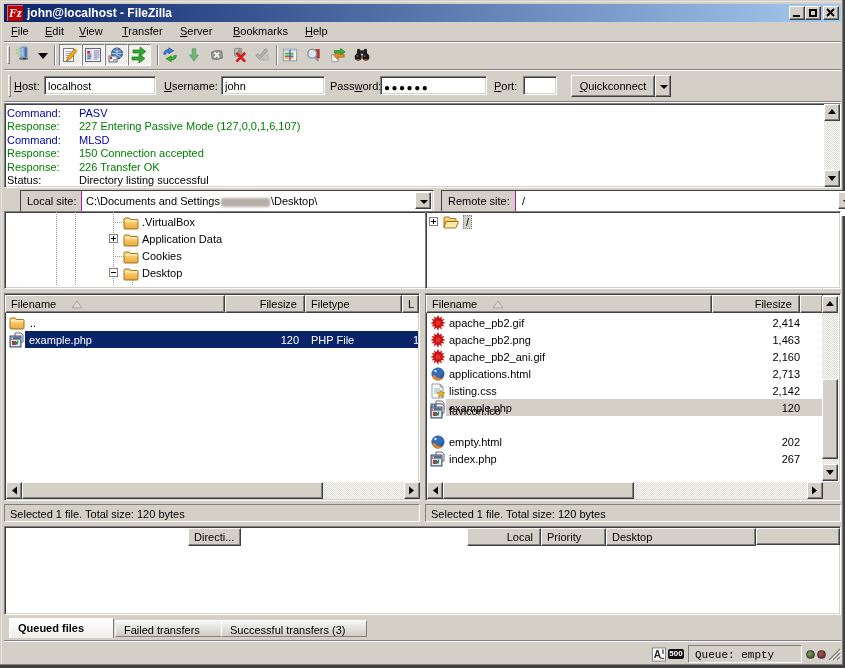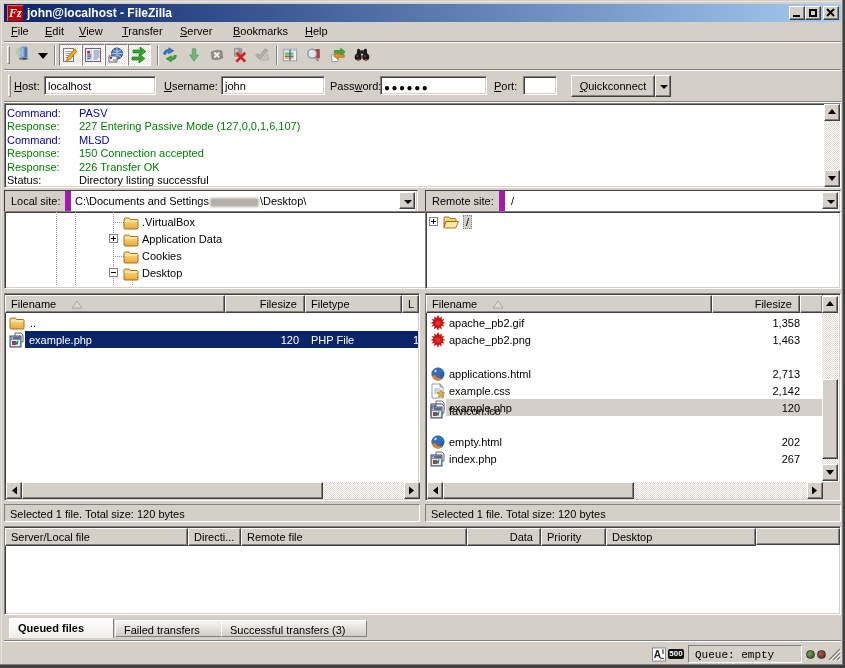--- a/index.html
+++ b/index.html
@@ -49,22 +49,22 @@
 .sunken2{background:#fff;border:1px solid;border-color:#808080 #fff #fff #808080;
  box-shadow:inset 1px 1px 0 #404040, inset -1px -1px 0 #D4D0C8;}
 .sunken1{border:1px solid;border-color:#808080 #fff #fff #808080;font-family:Liberation Mono, monospace;}
 
 #log{position:absolute;left:4px;top:103px;width:837px;height:85px;}
 #log .line{position:absolute;left:2px;white-space:pre;}
 #log .val{position:absolute;left:72px;top:0;}
 .c-cmd{color:#0000aa;}
 .c-rsp{color:#008000;}
 
-.combobar{top:190px;height:26px;border:1px solid;border-color:#404040 #fff #fff #404040;background:#D4D0C8;}
-.cbwhite{top:0;bottom:0;background:#fff;border-left:6px solid #a21caf;overflow:hidden;}
+.combobar{top:190px;height:26px;border:1px solid;border-color:#404040 #fff #fff #404040;background:#D4D0C8;margin-left:16px;}
+.cbwhite{top:0;bottom:0;background:#fff;border-left:1px solid #a21caf;overflow:hidden;}
 .combobtn{position:absolute;top:2px;right:2px;width:16px;height:17px;background:#D4D0C8;
  border:1px solid;border-color:#fff #404040 #404040 #fff;box-shadow:inset -1px -1px 0 #808080;}
 .arrdn{position:absolute;width:0;height:0;border:4px solid transparent;border-top:4px solid #000;border-bottom:none;}
 
 .sbtn{position:absolute;background:#D4D0C8;border:1px solid;border-color:#fff #404040 #404040 #fff;
  box-shadow:inset -1px -1px 0 #808080;}
 .sthumb{position:absolute;background:#D4D0C8;border:1px solid;border-color:#fff #404040 #404040 #fff;
  box-shadow:inset -1px -1px 0 #808080;}
 .strack{position:absolute;background-image:conic-gradient(#fff 25%,#dcd8d0 25% 50%,#fff 50% 75%,#dcd8d0 75%);background-size:2px 2px;}
 
@@ -417,41 +417,48 @@
         <path d="M6 1 L11 8 H1 Z" fill="#ded9d1" stroke="#a8a49c"></path>
       </svg>
  </div>
  <div class="hdr hdrR" style="left:286px;top:1px;width:88px;height:18px">Filesize</div>
  <div class="hdr" style="left:374px;top:1px;width:23px;height:18px"></div>
  <div class="row" style="left:1px;top:20px;width:396px">
   <svg class="icon16" style="left:3px">
         <use href="#feather"></use>
       </svg>
   <span style="position:absolute;left:22px">apache_pb2.gif</span>
-  <span class="cellR" style="left:286px;width:87px">1,358</span>
+  <span class="cellR" style="left:286px;width:87px">2,414</span>
  </div>
  <div class="row" style="left:1px;top:37px;width:396px">
   <svg class="icon16" style="left:3px">
         <use href="#feather"></use>
       </svg>
   <span style="position:absolute;left:22px">apache_pb2.png</span>
   <span class="cellR" style="left:286px;width:87px">1,463</span>
  </div>
+ <div class="row" style="left:1px;top:54px;width:396px">
+  <svg class="icon16" style="left:3px">
+        <use href="#feather"></use>
+      </svg>
+  <span style="position:absolute;left:22px">apache_pb2_ani.gif</span>
+  <span class="cellR" style="left:286px;width:87px">2,160</span>
+ </div>
  <div class="row" style="left:1px;top:71px;width:396px">
   <svg class="icon16" style="left:3px">
         <use href="#firefox"></use>
       </svg>
   <span style="position:absolute;left:22px">applications.html</span>
   <span class="cellR" style="left:286px;width:87px">2,713</span>
  </div>
  <div class="row" style="left:1px;top:88px;width:396px">
   <svg class="icon16" style="left:3px">
         <use href="#cssicon"></use>
       </svg>
-  <span style="position:absolute;left:22px">example.css</span>
+  <span style="position:absolute;left:22px">listing.css</span>
   <span class="cellR" style="left:286px;width:87px">2,142</span>
  </div>
  <div class="row" style="left:1px;top:105px;width:396px">
   <div class="abs" style="left:19px;top:0;right:0;height:17px;background:#D4D0C8"></div>
   <svg class="icon16" style="left:3px">
         <use href="#phpicon"></use>
       </svg>
   <span style="position:absolute;left:22px">example.php</span>
   <span class="cellR" style="left:286px;width:87px">120</span>
  </div>
@@ -496,24 +503,22 @@
   <div class="sbtn" style="right:0;top:0;width:16px;height:17px"><svg width="14" height="15" viewBox="0 0 14 15">
           <path d="M9 7.5 L4 3.5 V11.5 Z" fill="#000"></path>
         </svg></div>
  </div>
 </div>
 
 <div class="abs stbar" style="left:4px;top:504px;width:416px">Selected 1 file. Total size: 120 bytes</div>
 <div class="abs stbar" style="left:425px;top:504px;width:416px">Selected 1 file. Total size: 120 bytes</div>
 
 <div class="abs sunken2" style="left:4px;top:526px;width:837px;height:89px">
- <div class="hdr" style="left:0px;top:1px;width:183px;height:18px">Server/Local file</div>
  <div class="hdr" style="left:183px;top:1px;width:53px;height:18px">Directi...</div>
- <div class="hdr" style="left:236px;top:1px;width:226px;height:18px">Remote file</div>
- <div class="hdr hdrR" style="left:462px;top:1px;width:74px;height:18px">Data</div>
+ <div class="hdr hdrR" style="left:462px;top:1px;width:74px;height:18px">Local</div>
  <div class="hdr" style="left:536px;top:1px;width:65px;height:18px">Priority</div>
  <div class="hdr" style="left:601px;top:1px;width:150px;height:18px">Desktop</div>
  <div class="hdr" style="left:751px;top:1px;width:84px"></div>
 </div>
 
 <div class="tab tabactive" style="left:9px;width:105px">Queued files</div>
 <div class="tab" style="left:115px;width:115px;top:620px;height:17px">Failed transfers</div>
 <div class="tab" style="left:221px;width:146px;top:620px;height:17px">Successful transfers (3)</div>
 
 <div class="sepline" style="top:640px"></div>

